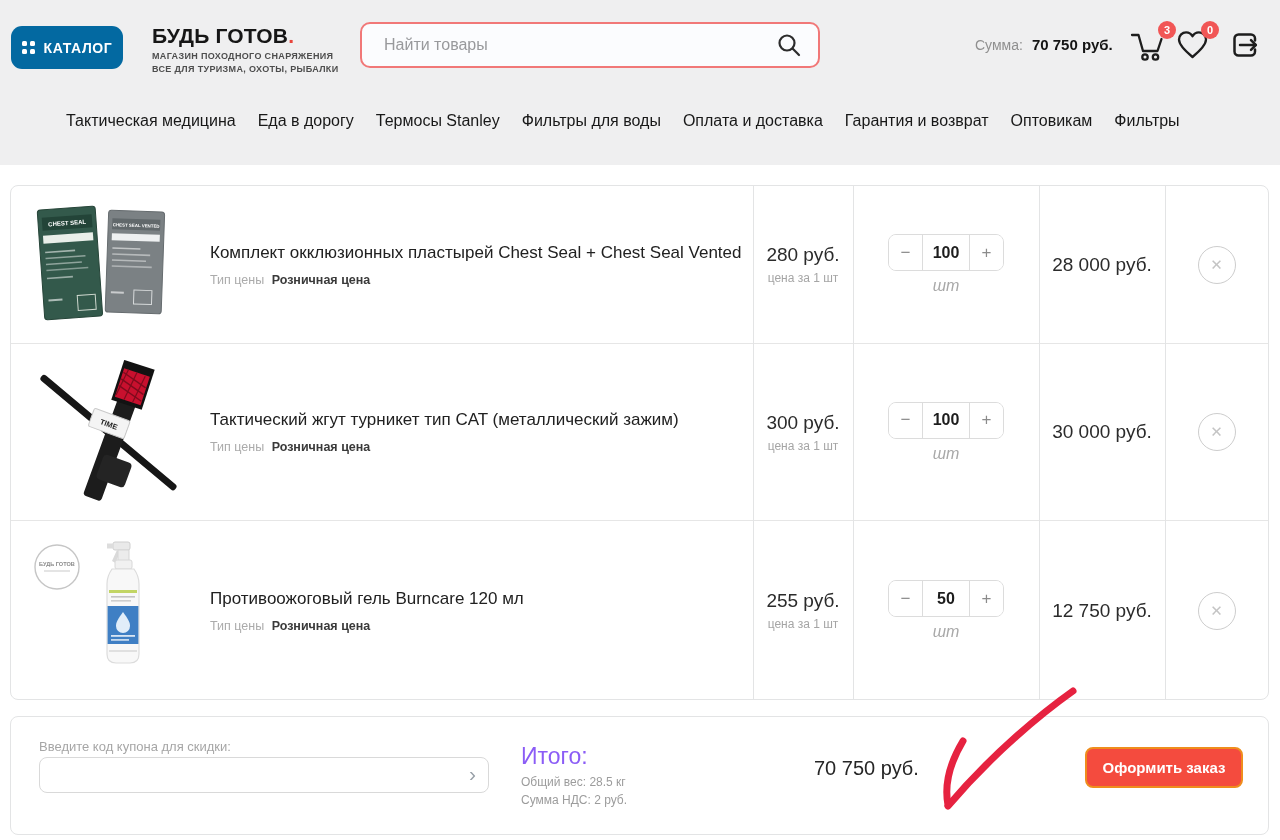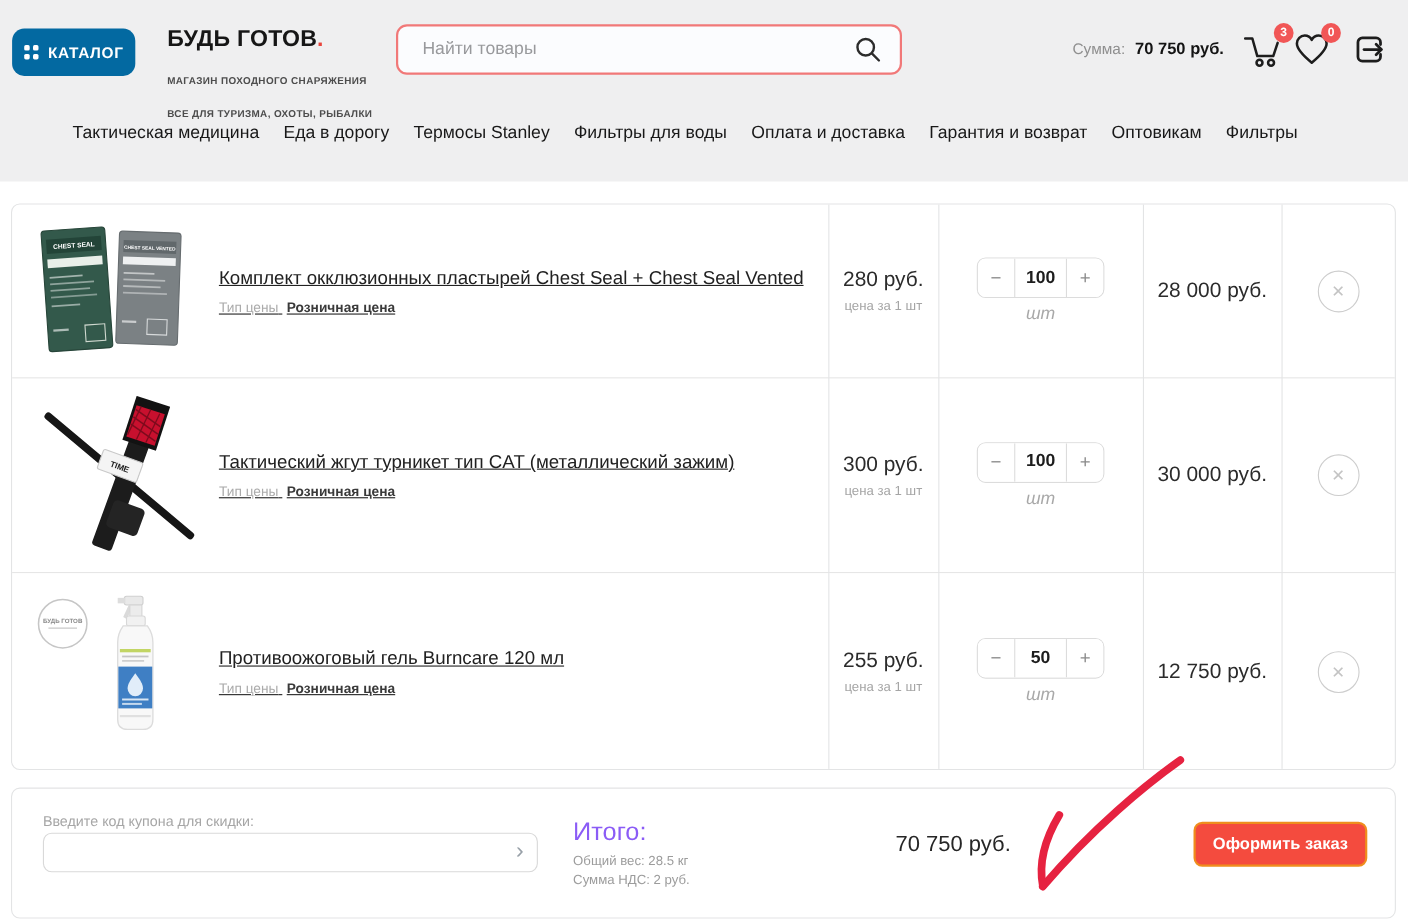--- a/index.html
+++ b/index.html
@@ -14,21 +14,21 @@
     position:absolute; left:11px; top:26px; width:112px; height:43px;
     background:#0369a1; border:none; border-radius:11px; cursor:pointer;
     display:flex; align-items:center; justify-content:center; gap:9px;
   }
   .grid-icon { width:13px; height:13px; display:grid; grid-template-columns:1fr 1fr; gap:3px; }
   .grid-icon i { width:5px; height:5px; background:#fff; border-radius:1.5px; }
   .catalog-lbl { color:#fff; font-weight:700; font-size:14px; letter-spacing:.6px; }
   .logo { position:absolute; left:152px; top:24px; }
   .logo-title { font-size:21px; font-weight:800; color:#161616; letter-spacing:.2px; }
   .logo-title .dot { color:#e8453c; }
-  .logo-sub { font-size:9px; font-weight:600; color:#4d4d4d; letter-spacing:.35px; margin-top:20px; }
+  .logo-sub { font-size:9px; font-weight:600; color:#4d4d4d; letter-spacing:.35px; margin-top:3px; }
   .search-box {
     position:absolute; left:360px; top:22px; width:460px; height:46px;
     border:2px solid #f17878; border-radius:10px; background:#fbfcfe;
     display:flex; align-items:center; padding:0 14px 0 20px;
   }
   .search-input { flex:1; border:none; outline:none; background:transparent; font-size:16px; color:#333; font-family:inherit; }
   .search-input::placeholder { color:#98999c; }
   .search-btn { border:none; background:transparent; padding:2px; cursor:pointer; display:flex; }
   .sum-wrap { position:absolute; left:975px; top:36px; display:flex; gap:9px; align-items:baseline; }
   .sum-label { font-size:14px; color:#8f8f8f; }
@@ -45,21 +45,21 @@
   
   .table-card {
     position:absolute; left:10px; top:185px; width:1259px; height:515px;
     border:1px solid #e3e4e5; border-radius:8px; background:#fff;
   }
   .vdiv { position:absolute; top:0; bottom:0; width:1px; background:#e3e4e5; }
   .row { display:flex; align-items:center; position:relative; }
   .row-sep { border-bottom:1px solid #e6e6e6; }
   .col-product { width:742px; display:flex; align-items:center; padding-left:18px; }
   .img-box { width:150px; flex:none; position:relative; }
-  .prod-text { margin-left:20px;text-decoration:underline; }
+  .prod-text { margin-left:31px; }
   .prod-title { font-size:17px; color:#212121; cursor:pointer; }
   .price-type { margin-top:10px; font-size:12.5px; }
   .pt-label { color:#ababab; }
   .pt-value { color:#3a3a3a; font-weight:700; margin-left:4px; }
   .col-price { width:100px; text-align:center; }
   .price-main { font-size:19px; color:#2b2b2b; }
   .price-note { font-size:12px; color:#a5a5a5; margin-top:5px; }
   .col-qty { width:186px; display:flex; flex-direction:column; align-items:center; }
   .stepper { display:flex; width:116px; height:37px; border:1px solid #dcdcdc; border-radius:8px; background:#fff; overflow:hidden; }
   .step-btn { width:33px; border:none; background:#fff; color:#8b8b8b; font-size:17px; cursor:pointer; display:flex; align-items:center; justify-content:center; font-family:inherit; }

